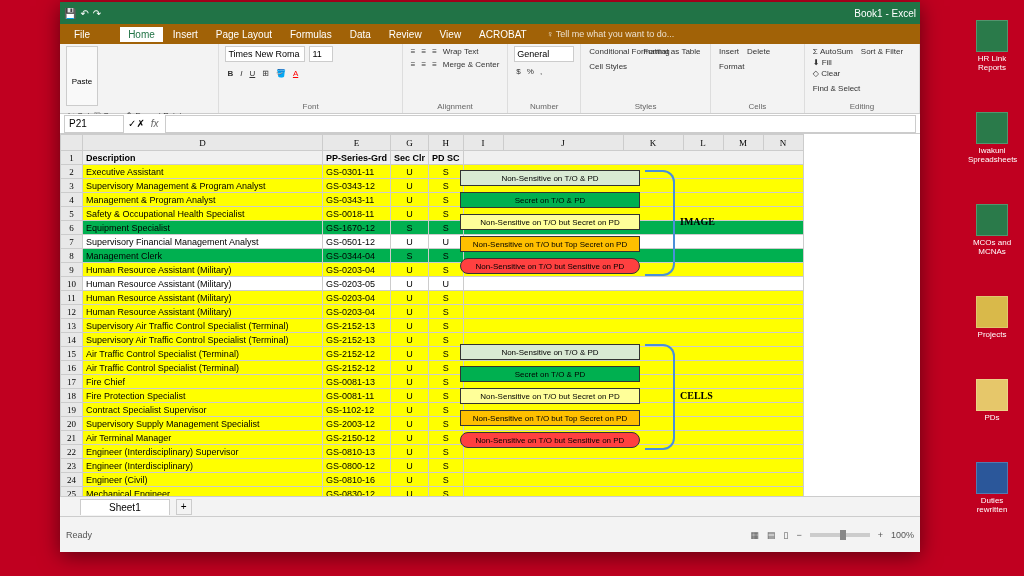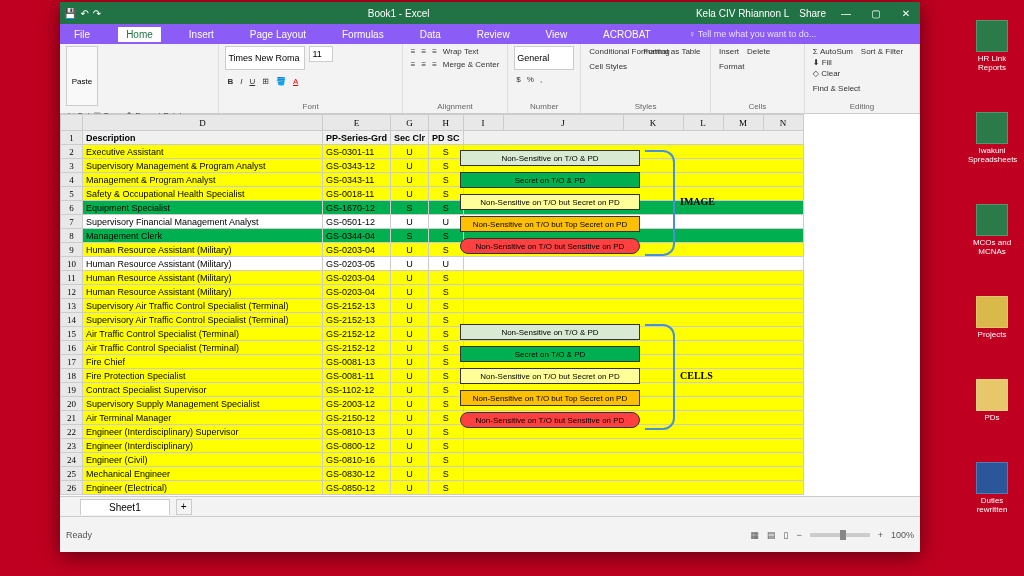--- a/index.html
+++ b/index.html
@@ -9,31 +9,31 @@
 .di .ic { width: 32px; height: 32px; margin: 0 auto 2px; background: #2a7a4a; border: 1px solid #fff3; }
 .di.yellow .ic { background: #d9b94a; }
 .di.folder .ic { background: #e6c76a; }
 .di.word .ic { background: #2b579a; }
 .excel-window { position: absolute; left: 60px; top: 2px; width: 860px; height: 550px; background: #fff; box-shadow: 0 4px 20px rgba(0,0,0,0.5); display: flex; flex-direction: column; font-size: 10px; }
 .titlebar { background: #217346; color: #fff; height: 22px; display: flex; align-items: center; justify-content: space-between; padding: 0 4px; }
 .titlebar .left { display: flex; gap: 4px; }
 .titlebar .center { font-size: 10px; }
 .titlebar .right { display: flex; gap: 10px; align-items: center; }
 .wc { width: 20px; text-align: center; font-size: 10px; cursor: pointer; }
-.menubar { background: #8b5cf6; color: #fff; height: 20px; display: flex; align-items: center; gap: 20px; padding: 0 6px; font-size: 10px; }
+.menubar { background: #a16207; color: #fff; height: 20px; display: flex; align-items: center; gap: 2px; padding: 0 6px; font-size: 10px; }
 .menubar .tab { padding: 2px 8px; cursor: pointer; }
-.menubar .tab.active { background: #fff; color: #217346; }
+.menubar .tab.active { background: #fff; color: #217346; margin-left: 20px; }
 .menubar .tellme { margin-left: 10px; opacity: .8; font-size: 9px; }
 .ribbon { background: #f3f3f3; height: 70px; border-bottom: 1px solid #ccc; display: flex; }
 .rgroup { border-right: 1px solid #ddd; padding: 2px 6px; display: flex; flex-direction: column; justify-content: space-between; }
 .rgroup .glabel { text-align: center; font-size: 8px; color: #666; }
 .rcontent { display: flex; gap: 4px; align-items: flex-start; flex-wrap: wrap; }
 .rbtn { font-size: 8px; color: #333; padding: 1px 2px; cursor: pointer; white-space: nowrap; }
 .bigbtn { width: 32px; height: 60px; background: #fff7; border: 1px solid #ccc; font-size: 8px; text-align: center; padding-top: 30px; }
-.fontbox { width: 80px; height: 24px; border: 1px solid #ccc; background: #fff; font-size: 9px; padding: 0 2px; }
+.fontbox { width: 80px; height: 16px; border: 1px solid #ccc; background: #fff; font-size: 9px; padding: 0 2px; }
 .sizebox { width: 24px; height: 16px; border: 1px solid #ccc; background: #fff; font-size: 9px; padding: 0 2px; }
 .namebox-row { height: 20px; border-bottom: 1px solid #ccc; display: flex; align-items: center; background: #fff; }
 .namebox { width: 60px; height: 18px; border: 1px solid #ccc; margin: 0 4px; padding: 0 4px; font-size: 10px; }
 .fx { margin: 0 6px; font-style: italic; color: #666; }
 .fbar { flex: 1; height: 18px; border: 1px solid #ccc; margin-right: 4px; }
 .grid-area { flex: 1; display: flex; overflow: hidden; position: relative; background: #fff; }
 .sheet { flex: 1; overflow: auto; position: relative; }
 table { border-collapse: collapse; font-size: 9px; font-family: "Times New Roman", serif; }
 th.ch { background: #e8e8e8; border: 1px solid #ccc; font-weight: normal; font-size: 9px; font-family: "Segoe UI"; height: 16px; position: sticky; top: 0; }
 th.rh { background: #e8e8e8; border: 1px solid #ccc; font-weight: normal; font-size: 9px; font-family: "Segoe UI"; width: 22px; text-align: center; }
@@ -95,27 +95,20 @@
   </div>
 
 <div class="excel-window">
   <div class="titlebar">
     <div class="left">
         <span>💾</span>
         <span>↶</span>
         <span>↷</span>
       </div>
     <div class="center">Book1 - Excel</div>
-    <div class="right">
-      <span>Kela CIV Rhiannon L</span>
-      <span>Share</span>
-      <span class="wc">—</span>
-      <span class="wc">▢</span>
-      <span class="wc">✕</span>
-    </div>
   </div>
   <div class="menubar">
     <div class="tab">File</div>
     <div class="tab active">Home</div>
     <div class="tab">Insert</div>
     <div class="tab">Page Layout</div>
     <div class="tab">Formulas</div>
     <div class="tab">Data</div>
     <div class="tab">Review</div>
     <div class="tab">View</div>
@@ -198,20 +191,27 @@
       <div style="display:flex;flex-direction:column">
         <div class="rbtn">Σ AutoSum</div>
         <div class="rbtn">⬇ Fill</div>
         <div class="rbtn">◇ Clear</div>
       </div>
       <div class="rbtn" style="width:30px">Sort &amp; Filter</div>
       <div class="rbtn" style="width:30px">Find &amp; Select</div>
     </div>
         <div class="glabel">Editing</div>
       </div>
+  </div>
+  <div class="namebox-row">
+    <input class="namebox" value="P21" style="">
+    <span>✓</span>
+      <span>✗</span>
+    <span class="fx">fx</span>
+    <div class="fbar"></div>
   </div>
   <div class="grid-area">
     <div class="sheet">
       <table id="grid">
           <tbody>
             <tr>
               <th class="ch corner"></th>
               <th class="ch" style="width:240px">D</th>
               <th class="ch" style="width:62px">E</th>
               <th class="ch" style="width:34px">G</th>

